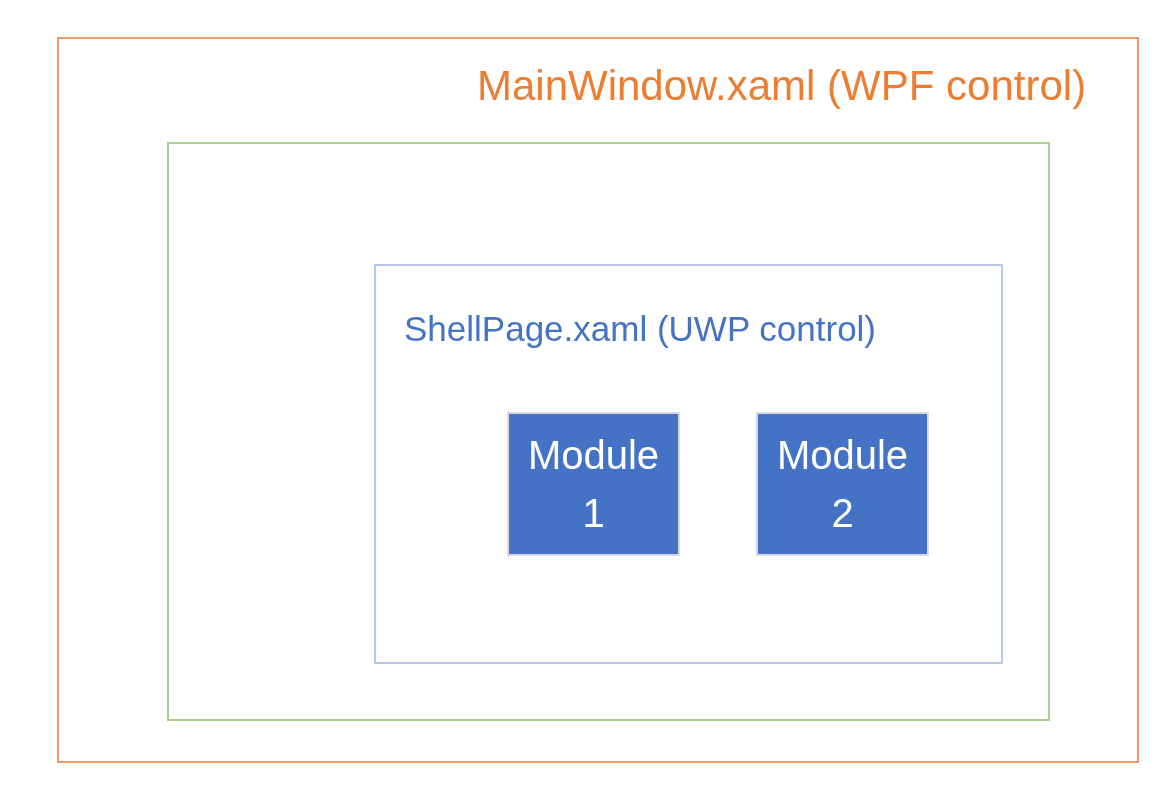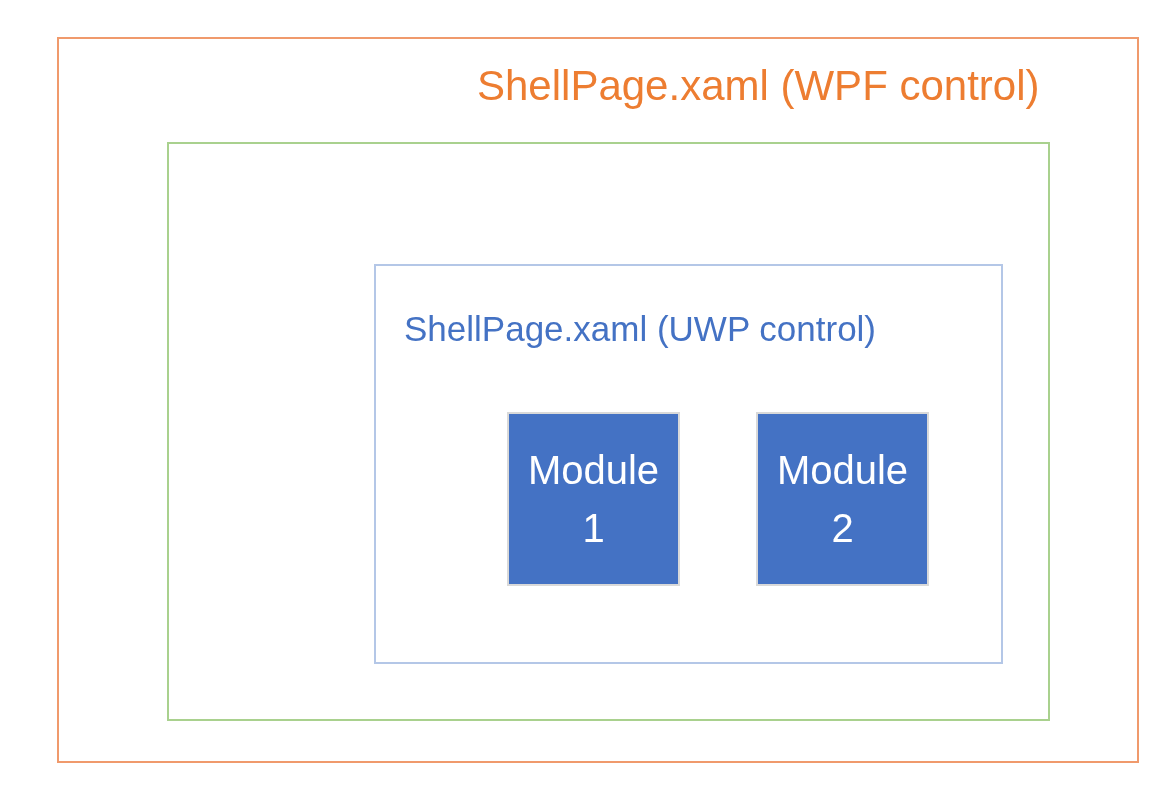--- a/index.html
+++ b/index.html
@@ -51,21 +51,21 @@
     color: var(--green-text);
   }
   .page-caption {
     left: 28px; top: 45px;
     font-size: 35px;
     color: var(--blue-text);
   }
   .module-box {
     position: absolute;
     top: 146px;
-    width: 173px; height: 174px;
+    width: 173px; height: 144px;
     box-sizing: border-box;
     background: var(--module-fill);
     border: 2px solid var(--module-border);
     display: flex;
     flex-direction: column;
     align-items: center;
     justify-content: center;
     text-align: center;
   }
   .module-1 { left: 131px; }
@@ -75,21 +75,21 @@
     font-size: 40px;
     line-height: 58px;
   }
 </style>
 </head>
 <body>
 
 <div class="canvas">
 
   <div class="box outer-box">
-    <div class="caption outer-caption">ShellPage.xaml (WPF control)</div>
+    <div class="caption outer-caption">MainWindow.xaml (WPF control)</div>
 
     <div class="box host-box">
 
       <div class="box page-box">
         <div class="caption page-caption">ShellPage.xaml (UWP control)</div>
 
         <div class="module-box module-1">
           <span class="module-line">Module</span>
           <span class="module-line">1</span>
         </div>

